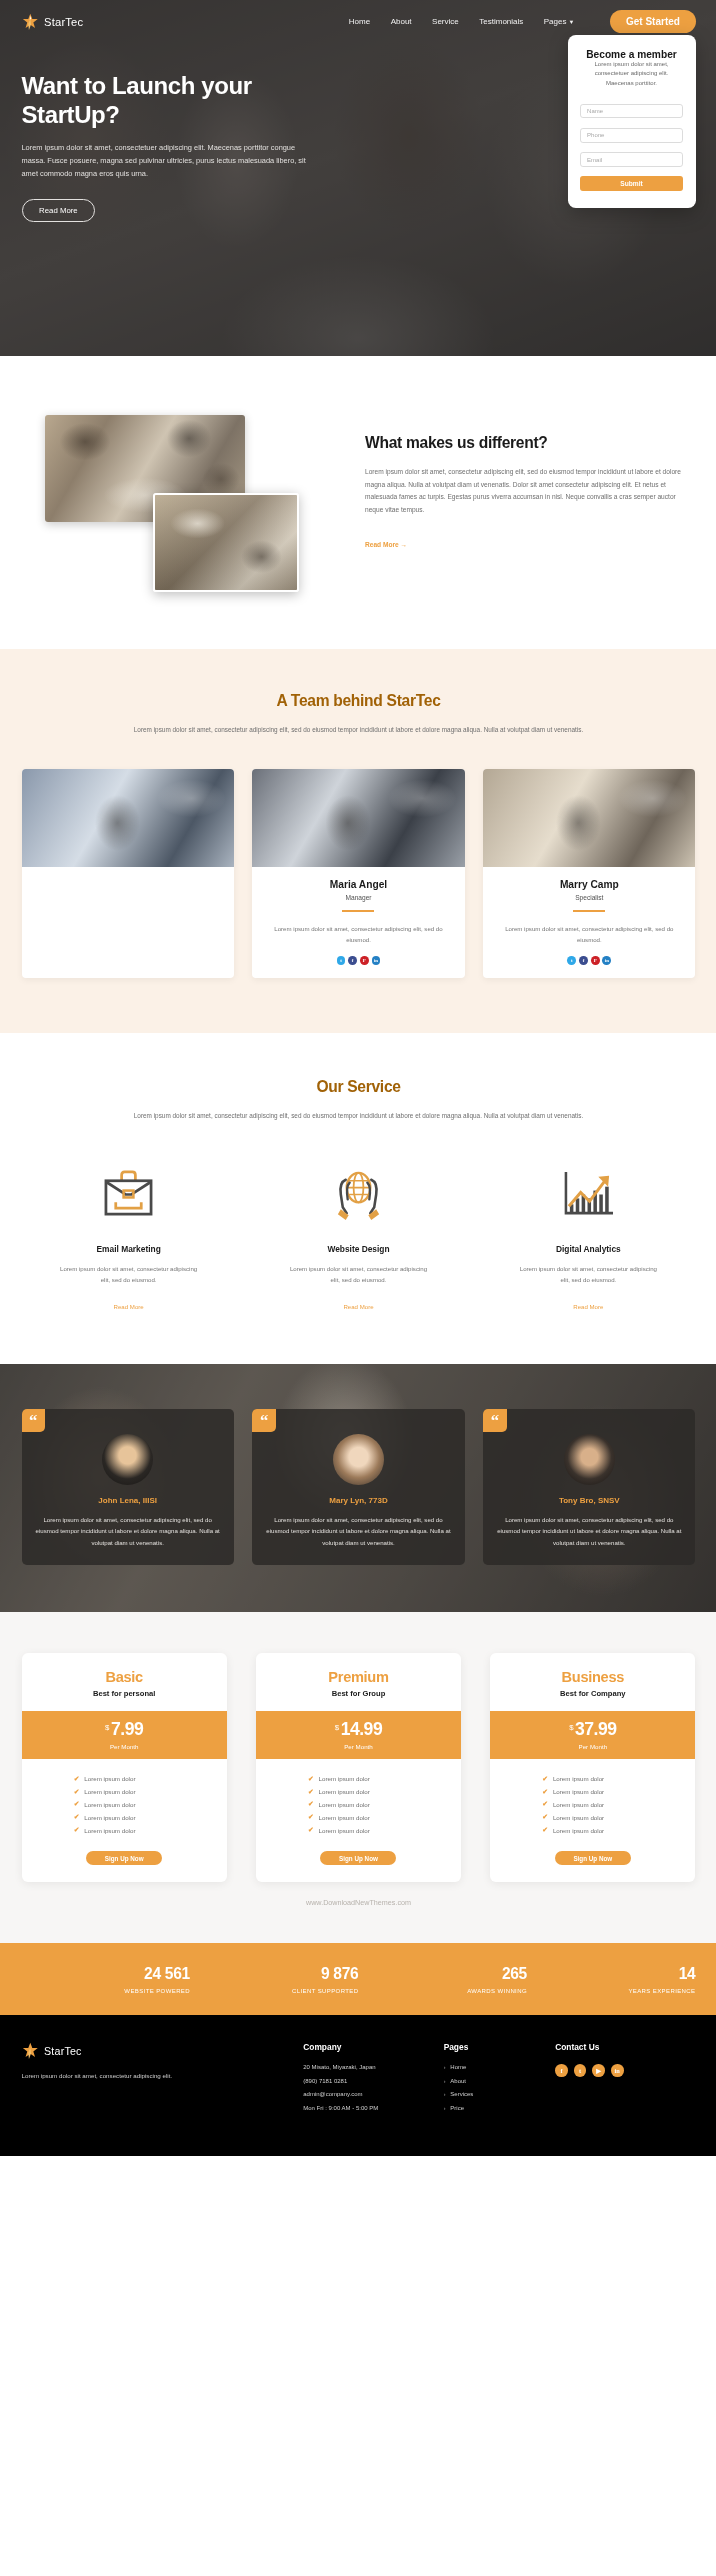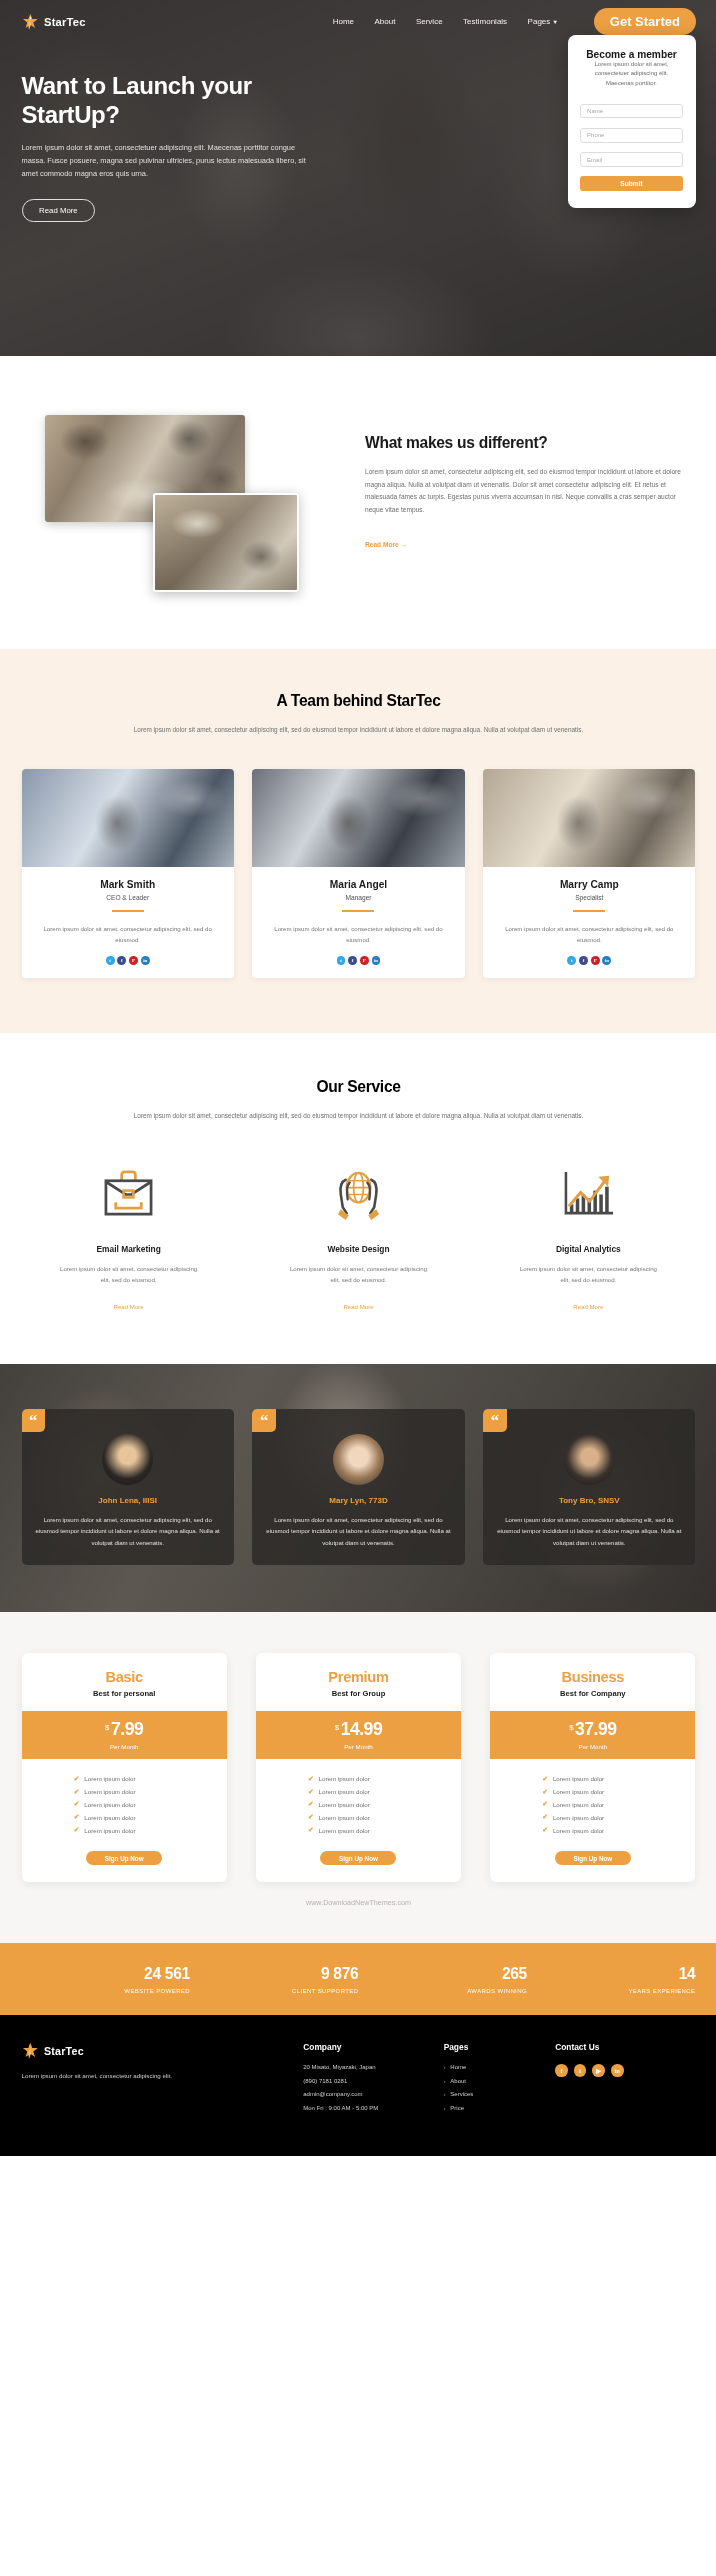--- a/index.html
+++ b/index.html
@@ -26,26 +26,26 @@
       linear-gradient(160deg,#4a4541,#6b645d 45%,#3b3835);
     filter:saturate(.75);
   }
   .hero-shade { position:absolute; inset:0; background:rgba(42,41,40,.62); }
   .navbar{
     position:relative; z-index:5; height:43px; display:flex; align-items:center;
     padding:0 21.5px;
   }
   .brand { display:flex; align-items:center; gap:5.9px; }
   .star-logo { width:16.6px; height:17.6px; display:block; }
-  .brand-name { color:#fff; font-size:11.2px; font-weight:bold; letter-spacing:0.2px; }
+  .brand-name { color:#fff; font-size:11.2px; font-weight:normal; letter-spacing:0.2px; }
   .nav-links{ margin-left:auto; display:flex; align-items:center; gap:20.5px; }
   .nav-links a{ color:#f2f2f2; font-size:8px; text-decoration:none; white-space:nowrap; }
   .nav-caret{ font-size:5.9px; margin-left:2px; color:#f2f2f2; }
   .btn-started{
-    background:#eda041; color:#fff; font-size:13px; font-weight:bold;
+    background:#eda041; color:#fff; font-size:10px; font-weight:bold;
     border:none; border-radius:13.7px; padding:6.3px 15.6px; margin-left:15.6px; cursor:pointer;
     white-space:nowrap;
   }
   .hero-inner{ position:relative; z-index:4; display:flex; padding:29px 21.5px 0 21.5px; }
   .hero-left{ width:385px; }
   .hero-title{
     color:#fff; font-size:24px; font-weight:bold; line-height:1.2; letter-spacing:-0.4px;
     margin-bottom:12.7px;
   }
   .hero-desc{ color:#e2e0de; font-size:7.4px; line-height:1.75; width:293px; margin-bottom:17.6px; }
@@ -66,21 +66,21 @@
     font-size:6px; color:#9b9b9b; padding:0 5.9px; margin-bottom:4.9px;
     font-family:"Liberation Sans", sans-serif; background:#fff;
   }
   .finput::placeholder{ color:#a8a8a8; }
   .btn-submit{
     width:100%; height:14.6px; background:#eda041; border:none; border-radius:2.9px;
     color:#fff; font-size:6.6px; font-weight:bold; cursor:pointer;
   }
 
   
-  .sec-title{ font-size:15.6px; font-weight:bold; color:#000000; text-align:center; letter-spacing:-0.3px;}
+  .sec-title{ font-size:15.6px; font-weight:bold; color:#a16207; text-align:center; letter-spacing:-0.3px;}
   .sec-sub{ font-size:6.4px; color:#6f6f6f; text-align:center; line-height:1.85;
     max-width:610px; margin:13.7px auto 0 auto; }
 
   
   .different{ padding:51px 21.5px 47px 21.5px; display:flex; gap:21.5px; align-items:flex-start; }
   .diff-images{ width:322px; position:relative; height:195px; }
   .img-a{
     position:absolute; left:23.4px; top:7.8px; width:200px; height:107px; border-radius:2.9px;
     background:
       linear-gradient(120deg,#b9a88f 0%,#8d7e6b 25%,#cfc4b2 50%,#7d7265 75%,#a89b86 100%);
@@ -279,32 +279,20 @@
     </div>
   </section>
 
   <section class="team">
     <h2 class="sec-title">A Team behind StarTec</h2>
     <p class="sec-sub">Lorem ipsum dolor sit amet, consectetur adipiscing elit, sed do eiusmod tempor incididunt ut labore et dolore magna aliqua. Nulla at volutpat diam ut venenatis.</p>
     <div class="team-grid">
 
       <div class="tcard">
         <div class="tphoto tp1"></div>
-        <div class="tbody">
-          <div class="tname">Mark Smith</div>
-          <div class="trole">CEO &amp; Leader</div>
-          <div class="tdivider"></div>
-          <div class="tdesc">Lorem ipsum dolor sit amet, consectetur adipiscing elit, sed do eiusmod.</div>
-          <div class="socials">
-            <span class="soc soc-tw">t</span>
-            <span class="soc soc-fb">f</span>
-            <span class="soc soc-pi">P</span>
-            <span class="soc soc-in">in</span>
-          </div>
-        </div>
       </div>
 
       <div class="tcard">
         <div class="tphoto tp2"></div>
         <div class="tbody">
           <div class="tname">Maria Angel</div>
           <div class="trole">Manager</div>
           <div class="tdivider"></div>
           <div class="tdesc">Lorem ipsum dolor sit amet, consectetur adipiscing elit, sed do eiusmod.</div>
           <div class="socials">

